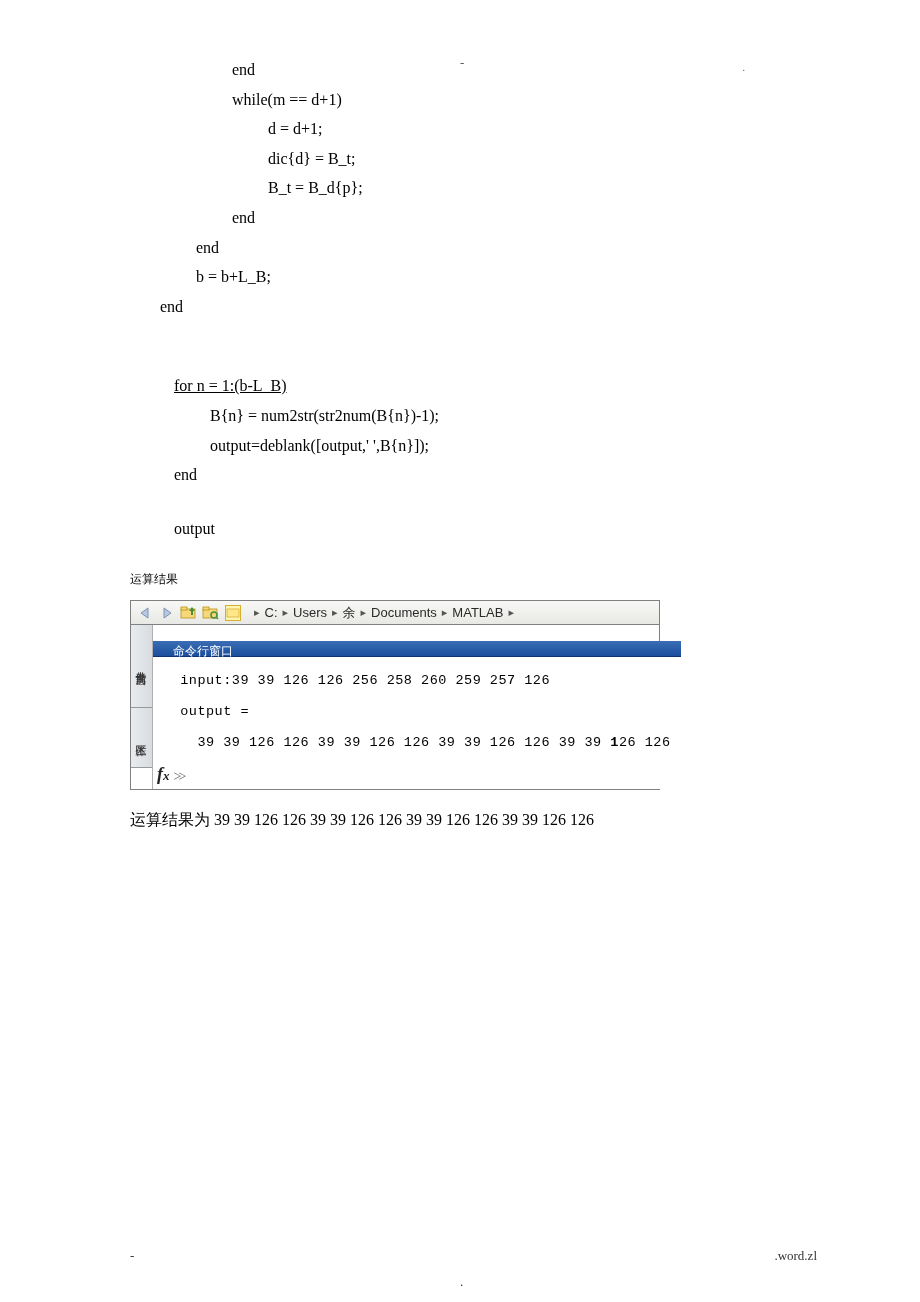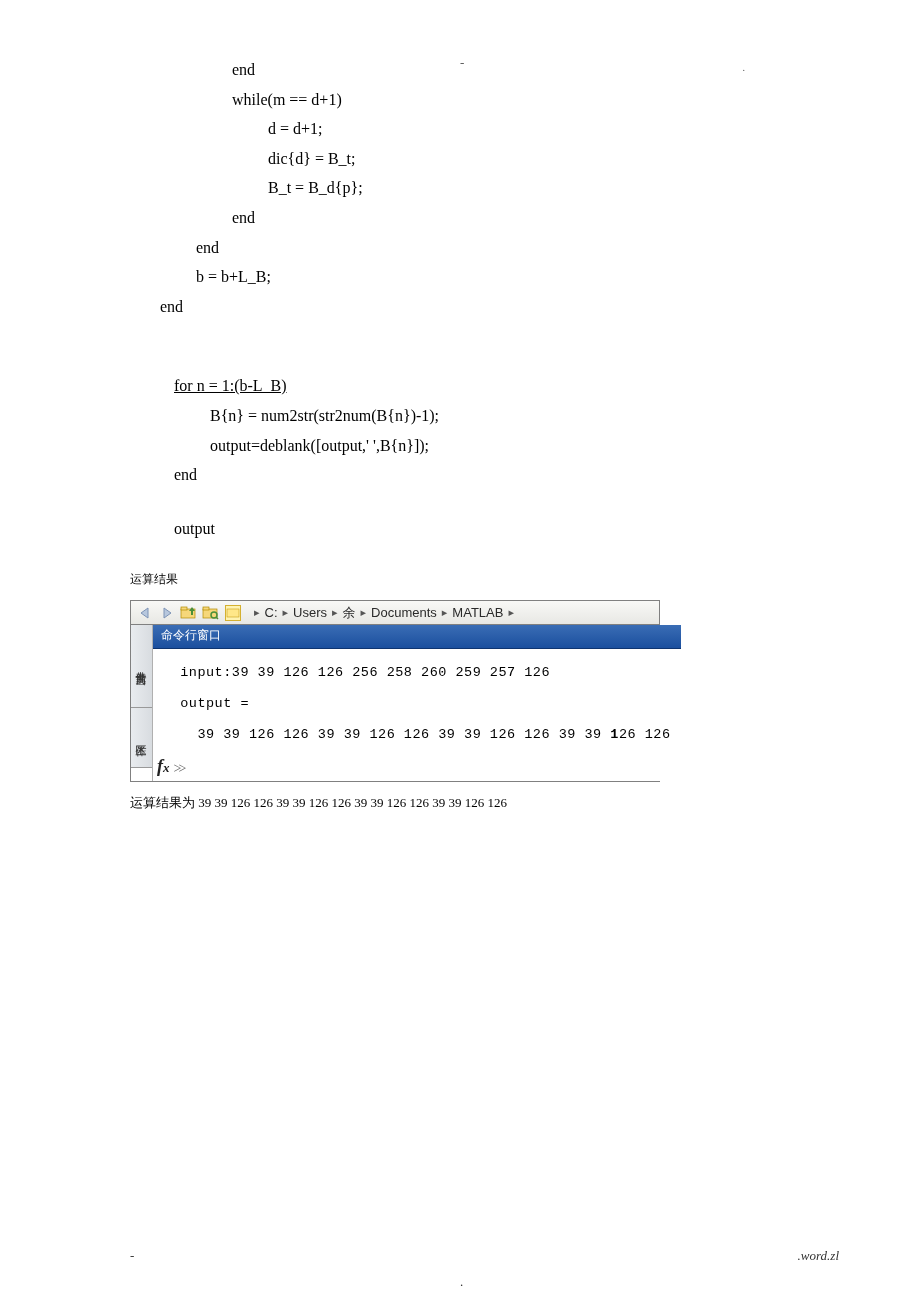--- a/index.html
+++ b/index.html
@@ -85,27 +85,28 @@
       text-align: center;
       letter-spacing: -1px;
       line-height: 22px;
     }
     .cmd-area {
       flex: 1;
       display: flex;
       flex-direction: column;
     }
     .cmd-title {
-      height: 24px;
+      height: 16px;
       background: linear-gradient(to bottom, #3a6db5, #1b4f9e);
       color: #ffffff;
       font-family: "Microsoft YaHei", "SimSun", sans-serif;
       font-size: 12px;
-      padding: 2px 8px;
+      padding: 2px 20px;
       border-bottom: 1px solid #0e3470;
+      margin-top: 16px;
     }
     .cmd-content {
       flex: 1;
       background: #ffffff;
       padding: 8px 10px 4px 10px;
       font-family: "Courier New", monospace;
       font-size: 13.5px;
       line-height: 2.3;
       letter-spacing: 0.5px;
     }
@@ -124,38 +125,37 @@
       font-size: 18px;
       color: #222;
       margin-right: 4px;
     }
     .prompt-chev {
       color: #666;
       font-size: 14px;
       letter-spacing: -3px;
     }
     .result-text {
-      margin-top: 12px;
-      font-size: 13px;
+      margin-top: 20px;
+      font-size: 16px;
       font-family: "SimSun", "Times New Roman", serif;
     }
     .footer-left {
       position: absolute;
       bottom: 38px;
       left: 130px;
       font-size: 13px;
       color: #333;
     }
     .footer-right {
       position: absolute;
       bottom: 38px;
-      right: 81px;
-      font-size: 13px;
-      color: #333;
-      font-style: italic;
+      right: 103px;
+      font-size: 13px;
+      color: #333;
     }
     .footer-center-dot {
       position: absolute;
       bottom: 12px;
       left: 50%;
       font-size: 13px;
       color: #333;
     }
     .top-dot {
       position:absolute;

